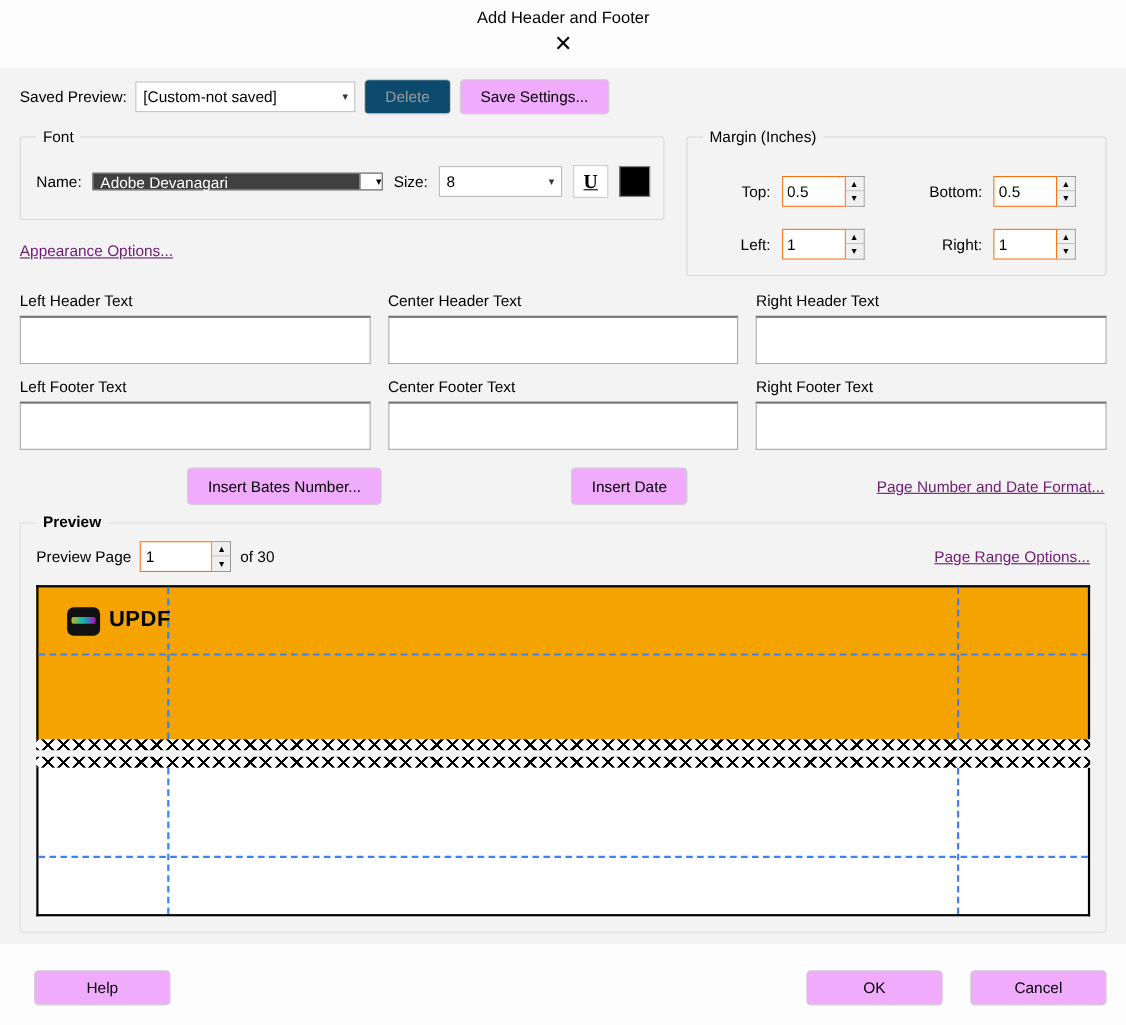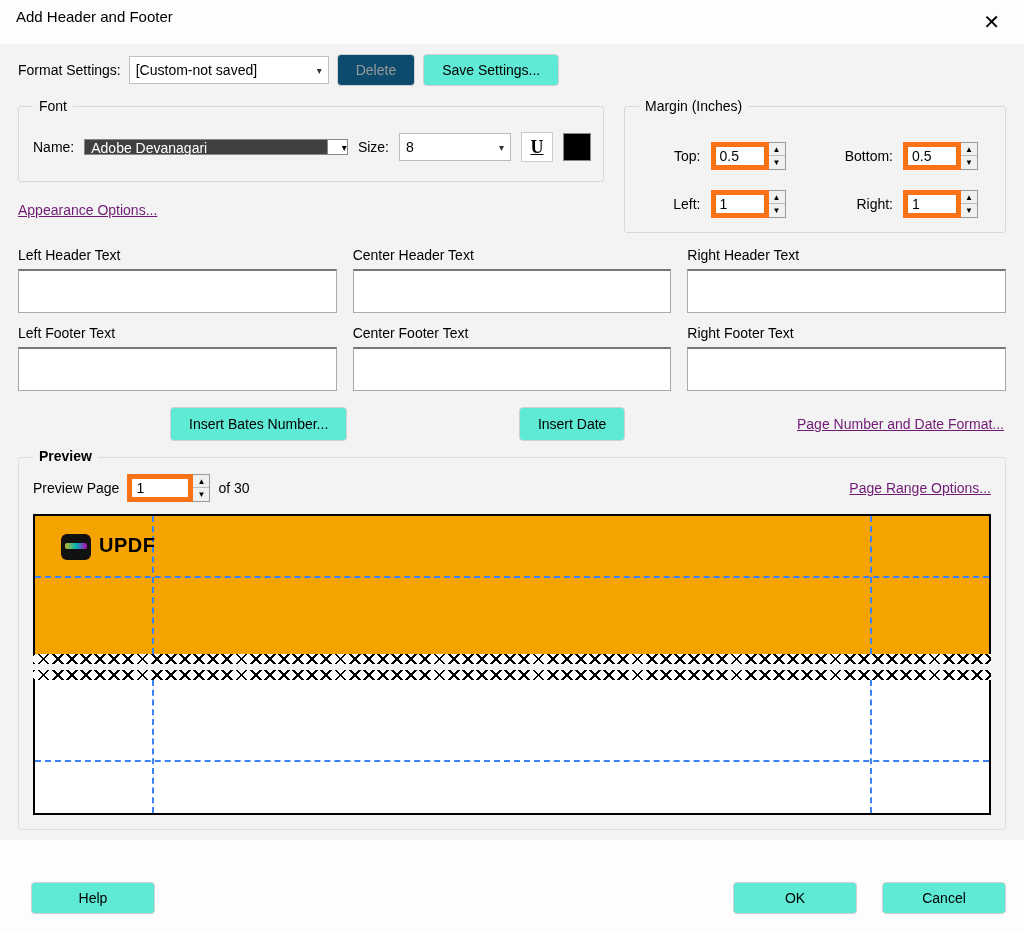--- a/index.html
+++ b/index.html
@@ -1,32 +1,32 @@
 <!DOCTYPE html>
 <html><head>
 <meta charset="utf-8">
 <style>
   * { box-sizing: border-box; }
   html, body { margin: 0; padding: 0; font-family: "Segoe UI", Arial, sans-serif; font-size: 14px; color: #000; background: #fff; }
   .window { width: 1024px; height: 932px; position: relative; background: #fdfdfd; }
-  .titlebar { display: flex; justify-content: space-between; padding: 8px 16px 8px 16px; }
+  .titlebar { display: flex; align-items: center; justify-content: space-between; padding: 8px 16px 8px 16px; flex-direction: column; }
   .titlebar-title { font-size: 15px; }
   .close-x { font-size: 20px; font-weight: 300; cursor: pointer; padding: 2px 8px; }
 
   .dialog-body { padding: 6px 18px 10px 18px; background: #f3f3f3; }
 
   .row { display: flex; align-items: center; gap: 10px; }
   .saved-row { padding: 4px 0 12px 0; gap: 8px; }
   .lbl { white-space: nowrap; }
 
   select, input[type="text"], .combo, .numbox { font-family: inherit; font-size: 14px; }
   .combo { height: 28px; border: 1px solid #c0c0c0; background: #fff; display: inline-flex; align-items: center; padding: 0 6px; position: relative; }
   .combo .arrow, .arrow-dn { margin-left: auto; font-size: 10px; color: #333; }
   .select-wide { width: 200px; }
-  .btn { height: 32px; border: 1px solid #d0d0d0; background: #5eead4; border-radius: 4px; padding: 0 18px; cursor: pointer; font-size: 14px; }
+  .btn { height: 32px; border: 1px solid #d0d0d0; background: #f0abfc; border-radius: 4px; padding: 0 18px; cursor: pointer; font-size: 14px; }
   .btn.disabled { color: #9a9a9a; background: #0c4a6e; cursor: default; }
   .btn.small { height: 34px; }
 
   .content-grid { display: flex; gap: 20px; }
   .left-col { flex: 1; }
   .right-col { width: 382px; }
 
   fieldset.group { border: 1px solid #d8d8d8; border-radius: 3px; padding: 18px 12px 14px 14px; margin: 0; position: relative; }
   fieldset.group > legend { padding: 0 6px; }
 
@@ -37,21 +37,21 @@
   .size-sel .arrow-dn { margin-left: auto; }
   .icon-btn { width: 32px; height: 30px; border: 1px solid #ccc; background: #fff; display: inline-flex; align-items: center; justify-content: center; cursor: pointer; }
   .underline-u { font-family: Georgia, serif; font-weight: bold; font-size: 18px; text-decoration: underline; }
   .color-swatch { width: 28px; height: 28px; border: 1px solid #888; background: #000; cursor: pointer; display:inline-block; }
 
   .link { color: #701a75; text-decoration: underline; cursor: pointer; }
 
   .margin-grid { display: grid; grid-template-columns: auto 90px auto 90px; row-gap: 20px; column-gap: 10px; align-items: center; margin-top: 10px; }
   .margin-grid .lbl { text-align: right; }
   .spin { display: flex; align-items: stretch; height: 28px; }
-  .spin input { width: 58px; border: 5px solid #f97316; padding: 0 4px; font-size: 14px; height: 100%; }
+  .spin input { width: 58px; border: 1px solid #f97316; padding: 0 4px; font-size: 14px; height: 100%; }
   .spin .btns { display: flex; flex-direction: column; border: 1px solid #999; border-left: none; }
   .spin .btns span { font-size: 8px; width: 16px; height: 13px; display: flex; align-items: center; justify-content: center; background: #f0f0f0; cursor: pointer; }
   .spin .btns span:first-child { border-bottom: 1px solid #bbb; }
 
   .text-grid { display: grid; grid-template-columns: 1fr 1fr 1fr; gap: 12px 16px; margin-top: 14px; }
   .tg-cell label { display: block; margin-bottom: 6px; }
   .tg-cell .txtin { width: 100%; height: 44px; border: 1px solid #aaa; border-top: 2px solid #777; padding: 6px; background: #fff; }
 
   .action-row { display: flex; align-items: center; gap: 20px; margin-top: 16px; padding: 0 2px; }
   .action-row .spacer { flex: 1; }
@@ -90,21 +90,21 @@
 
 <div class="window">
   <div class="titlebar">
     <div class="titlebar-title">Add Header and Footer</div>
     <div class="close-x">✕</div>
   </div>
 
   <div class="dialog-body">
 
     <div class="row saved-row">
-      <span class="lbl">Format Settings:</span>
+      <span class="lbl">Saved Preview:</span>
       <div class="combo select-wide">
         <span>[Custom-not saved]</span>
         <span class="arrow">▾</span>
       </div>
       <button class="btn disabled">Delete</button>
       <button class="btn">Save Settings...</button>
     </div>
 
     <div class="content-grid">
       <div class="left-col">

